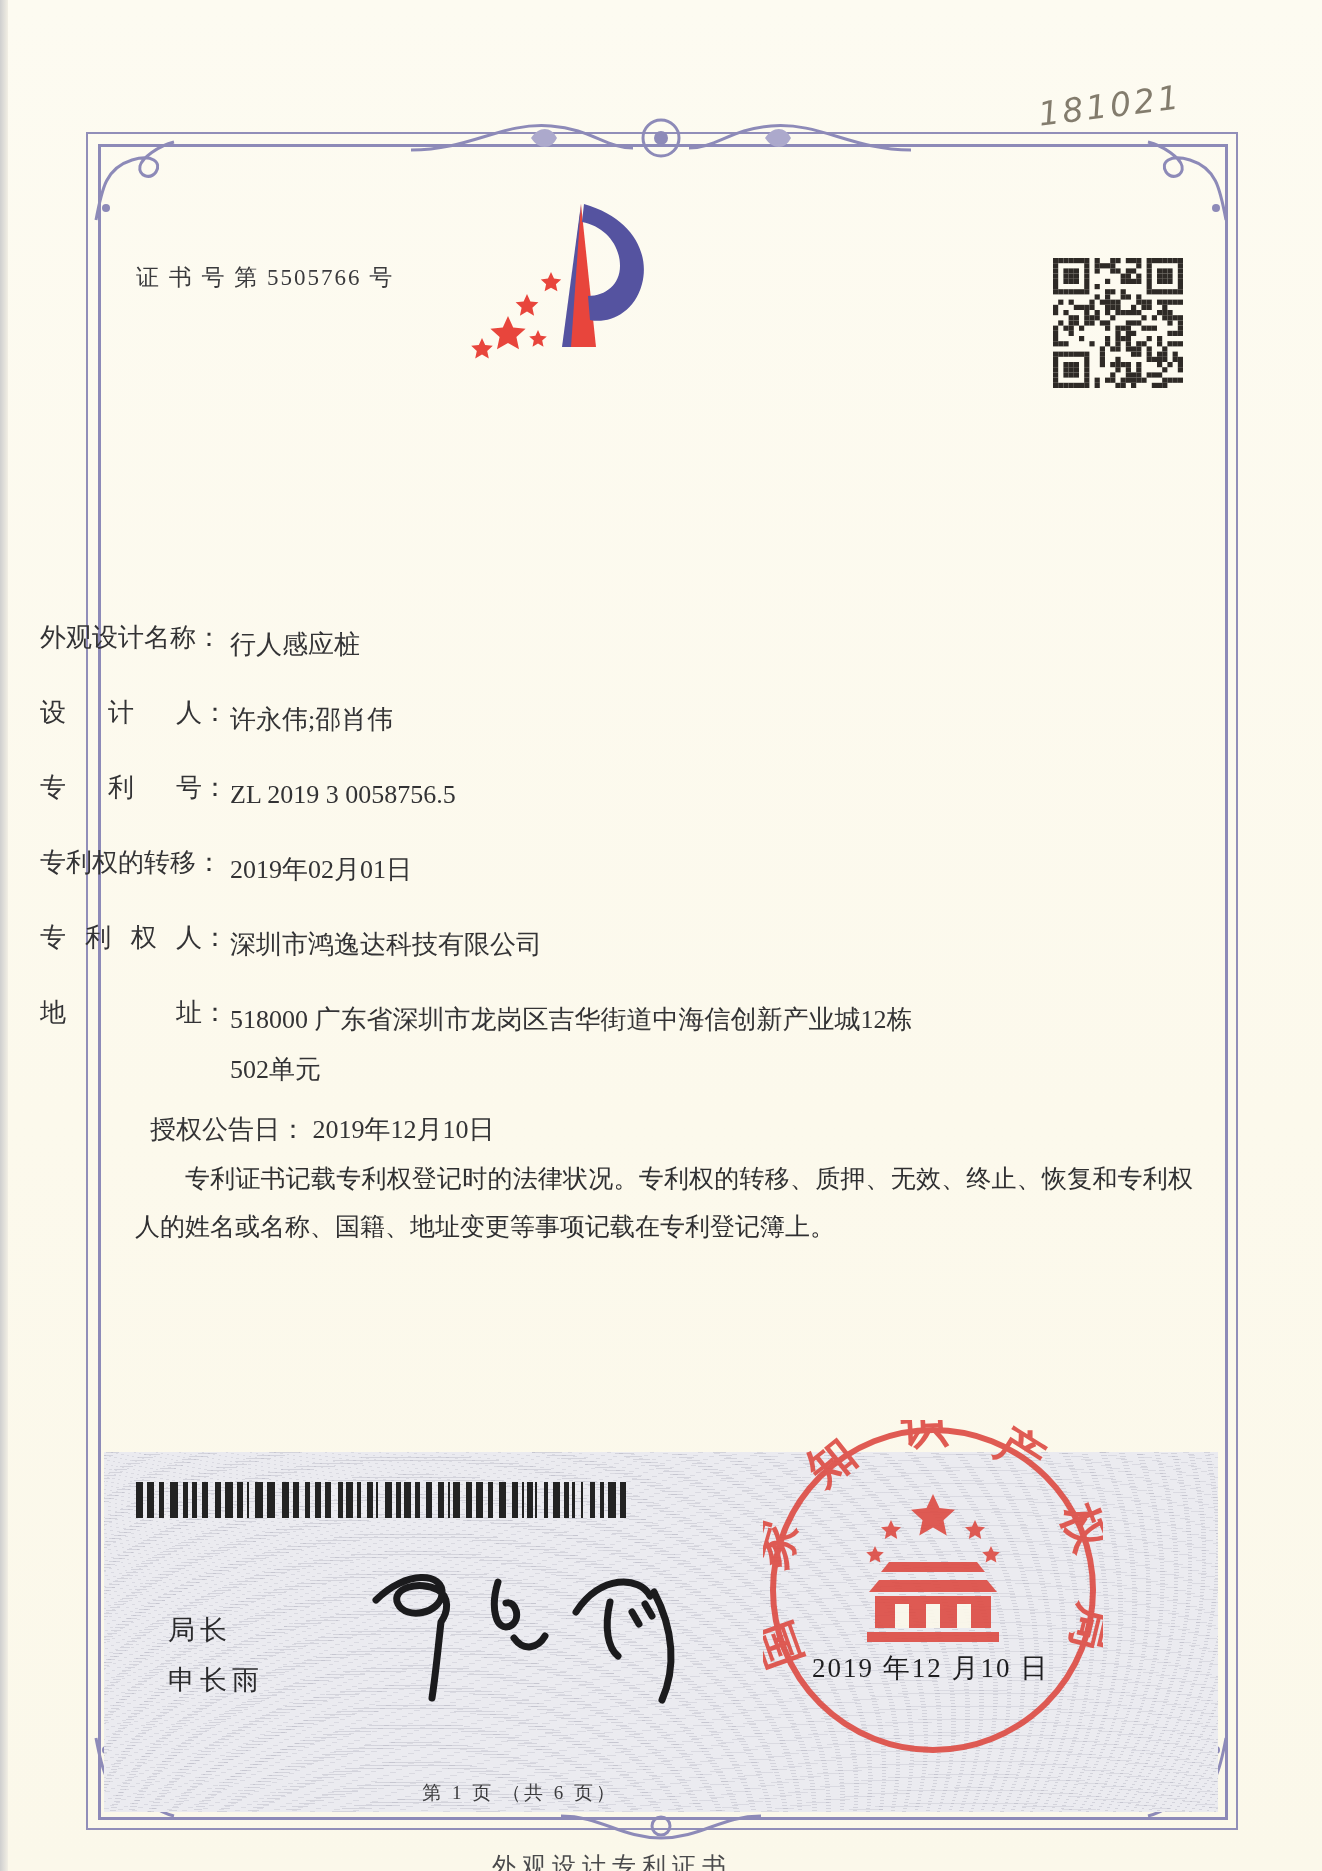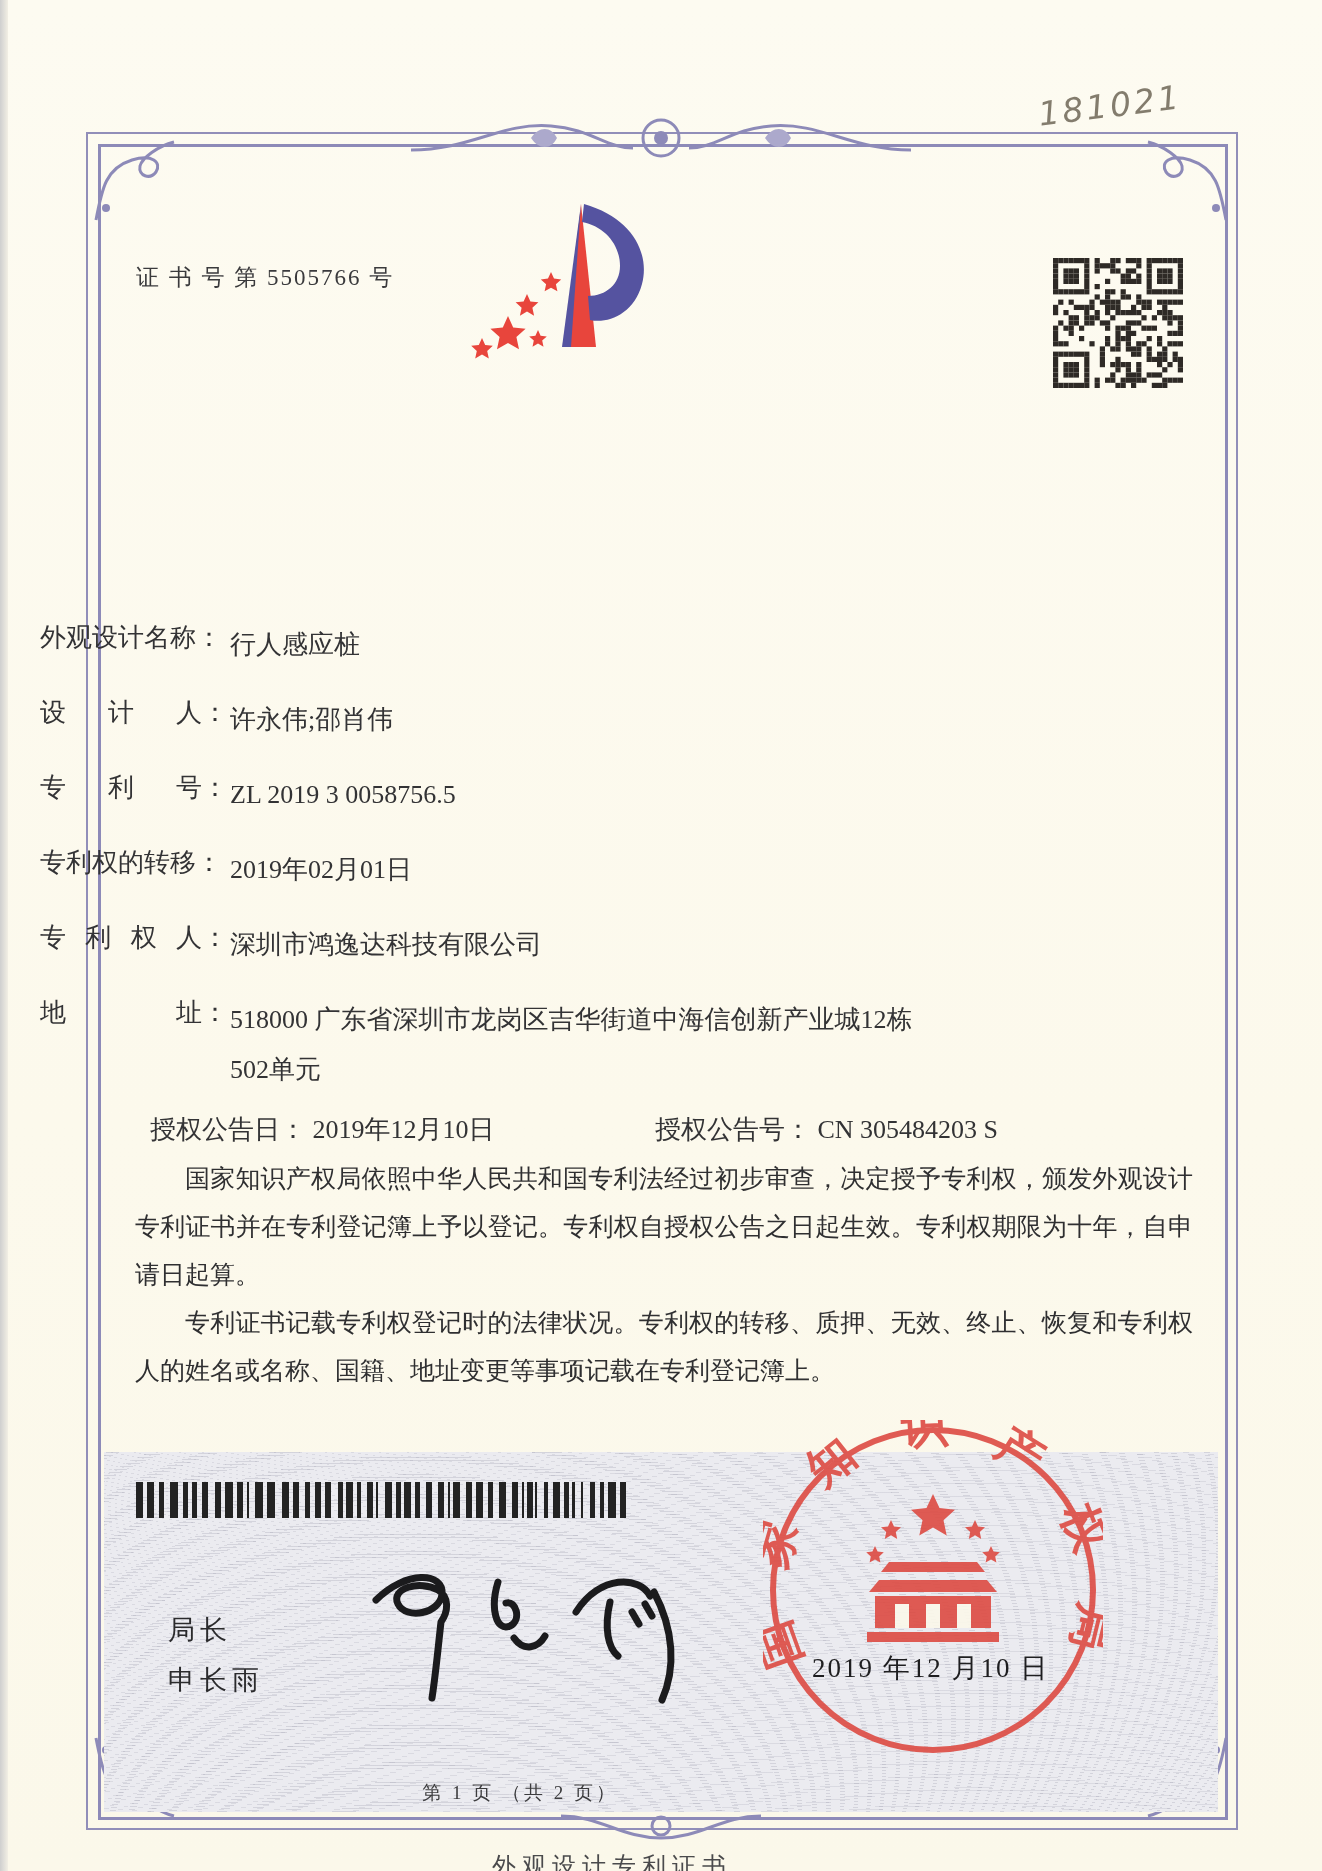--- a/index.html
+++ b/index.html
@@ -428,28 +428,23 @@
     <span class="fval">深圳市鸿逸达科技有限公司</span>
   </div>
   <div class="frow r6">
     <span class="flabel stretch">地址</span><span>：</span>
     <span class="fval">518000 广东省深圳市龙岗区吉华街道中海信创新产业城12栋502单元</span>
   </div>
 
   <div class="grant-row">
     <span>授权公告日</span><span>：</span>
     <span>2019年12月10日</span>
-    <span class="grant-pair2">
-      <span>授权公告号</span><span>：</span>
-      <span>CN 305484203 S</span>
-    </span>
   </div>
 
   <div class="body-text">
-    <p>国家知识产权局依照中华人民共和国专利法经过初步审查，决定授予专利权，颁发外观设计专利证书并在专利登记簿上予以登记。专利权自授权公告之日起生效。专利权期限为十年，自申请日起算。</p>
     <p>专利证书记载专利权登记时的法律状况。专利权的转移、质押、无效、终止、恢复和专利权人的姓名或名称、国籍、地址变更等事项记载在专利登记簿上。</p>
   </div>
 
   <div class="barcode" id="barcode" style="background: linear-gradient(90deg, rgb(35, 35, 35) 0px, rgb(35, 35, 35) 7px, transparent 7px, transparent 11px, rgb(35, 35, 35) 11px, rgb(35, 35, 35) 18px, transparent 18px, transparent 23px, rgb(35, 35, 35) 23px, rgb(35, 35, 35) 28px, transparent 28px, transparent 34px, rgb(35, 35, 35) 34px, rgb(35, 35, 35) 42px, transparent 42px, transparent 47px, rgb(35, 35, 35) 47px, rgb(35, 35, 35) 52px, transparent 52px, transparent 56px, rgb(35, 35, 35) 56px, rgb(35, 35, 35) 61px, transparent 61px, transparent 66px, rgb(35, 35, 35) 66px, rgb(35, 35, 35) 72px, transparent 72px, transparent 79px, rgb(35, 35, 35) 79px, rgb(35, 35, 35) 85px, transparent 85px, transparent 89px, rgb(35, 35, 35) 89px, rgb(35, 35, 35) 97px, transparent 97px, transparent 101px, rgb(35, 35, 35) 101px, rgb(35, 35, 35) 107px, transparent 107px, transparent 111px, rgb(35, 35, 35) 111px, rgb(35, 35, 35) 113px, transparent 113px, transparent 119px, rgb(35, 35, 35) 119px, rgb(35, 35, 35) 127px, transparent 127px, transparent 131px, rgb(35, 35, 35) 131px, rgb(35, 35, 35) 139px, transparent 139px, transparent 146px, rgb(35, 35, 35) 146px, rgb(35, 35, 35) 153px, transparent 153px, transparent 157px, rgb(35, 35, 35) 157px, rgb(35, 35, 35) 163px, transparent 163px, transparent 169px, rgb(35, 35, 35) 169px, rgb(35, 35, 35) 174px, transparent 174px, transparent 179px, rgb(35, 35, 35) 179px, rgb(35, 35, 35) 185px, transparent 185px, transparent 189px, rgb(35, 35, 35) 189px, rgb(35, 35, 35) 195px, transparent 195px, transparent 202px, rgb(35, 35, 35) 202px, rgb(35, 35, 35) 207px, transparent 207px, transparent 210px, rgb(35, 35, 35) 210px, rgb(35, 35, 35) 217px, transparent 217px, transparent 221px, rgb(35, 35, 35) 221px, rgb(35, 35, 35) 225px, transparent 225px, transparent 231px, rgb(35, 35, 35) 231px, rgb(35, 35, 35) 237px, transparent 237px, transparent 240px, rgb(35, 35, 35) 240px, rgb(35, 35, 35) 242px, transparent 242px, transparent 249px, rgb(35, 35, 35) 249px, rgb(35, 35, 35) 256px, transparent 256px, transparent 260px, rgb(35, 35, 35) 260px, rgb(35, 35, 35) 265px, transparent 265px, transparent 268px, rgb(35, 35, 35) 268px, rgb(35, 35, 35) 275px, transparent 275px, transparent 279px, rgb(35, 35, 35) 279px, rgb(35, 35, 35) 284px, transparent 284px, transparent 290px, rgb(35, 35, 35) 290px, rgb(35, 35, 35) 296px, transparent 296px, transparent 302px, rgb(35, 35, 35) 302px, rgb(35, 35, 35) 308px, transparent 308px, transparent 312px, rgb(35, 35, 35) 312px, rgb(35, 35, 35) 314px, transparent 314px, transparent 317px, rgb(35, 35, 35) 317px, rgb(35, 35, 35) 324px, transparent 324px, transparent 330px, rgb(35, 35, 35) 330px, rgb(35, 35, 35) 336px, transparent 336px, transparent 340px, rgb(35, 35, 35) 340px, rgb(35, 35, 35) 347px, transparent 347px, transparent 352px, rgb(35, 35, 35) 352px, rgb(35, 35, 35) 357px, transparent 357px, transparent 363px, rgb(35, 35, 35) 363px, rgb(35, 35, 35) 370px, transparent 370px, transparent 376px, rgb(35, 35, 35) 376px, rgb(35, 35, 35) 382px, transparent 382px, transparent 386px, rgb(35, 35, 35) 386px, rgb(35, 35, 35) 388px, transparent 388px, transparent 391px, rgb(35, 35, 35) 391px, rgb(35, 35, 35) 397px, transparent 397px, transparent 399px, rgb(35, 35, 35) 399px, rgb(35, 35, 35) 401px, transparent 401px, transparent 408px, rgb(35, 35, 35) 408px, rgb(35, 35, 35) 412px, transparent 412px, transparent 417px, rgb(35, 35, 35) 417px, rgb(35, 35, 35) 424px, transparent 424px, transparent 428px, rgb(35, 35, 35) 428px, rgb(35, 35, 35) 433px, transparent 433px, transparent 436px, rgb(35, 35, 35) 436px, rgb(35, 35, 35) 439px, transparent 439px, transparent 445px, rgb(35, 35, 35) 445px, rgb(35, 35, 35) 447px, transparent 447px, transparent 454px, rgb(35, 35, 35) 454px, rgb(35, 35, 35) 459px, transparent 459px, transparent 464px, rgb(35, 35, 35) 464px, rgb(35, 35, 35) 468px, transparent 468px, transparent 472px, rgb(35, 35, 35) 472px, rgb(35, 35, 35) 480px, transparent 480px, transparent 484px, rgb(35, 35, 35) 484px, rgb(35, 35, 35) 490px, transparent 490px, transparent 494px);"></div>
 
   <div class="signer">
     <div>局长</div>
     <div>申长雨</div>
   </div>
 
@@ -486,15 +481,15 @@
       </g>
       <g fill="#fbf8ea">
         <rect x="132" y="184" width="14" height="24"></rect>
         <rect x="163" y="184" width="14" height="24"></rect>
         <rect x="194" y="184" width="14" height="24"></rect>
       </g>
     </g>
   </svg>
   <div class="seal-date">2019 年12 月10 日</div>
 
-  <div class="footer-page">第 1 页 （共 2 页）</div>
+  <div class="footer-page">第 1 页 （共 6 页）</div>
   <div class="cutoff">外观设计专利证书</div>
 </div>
 
 </body></html>

